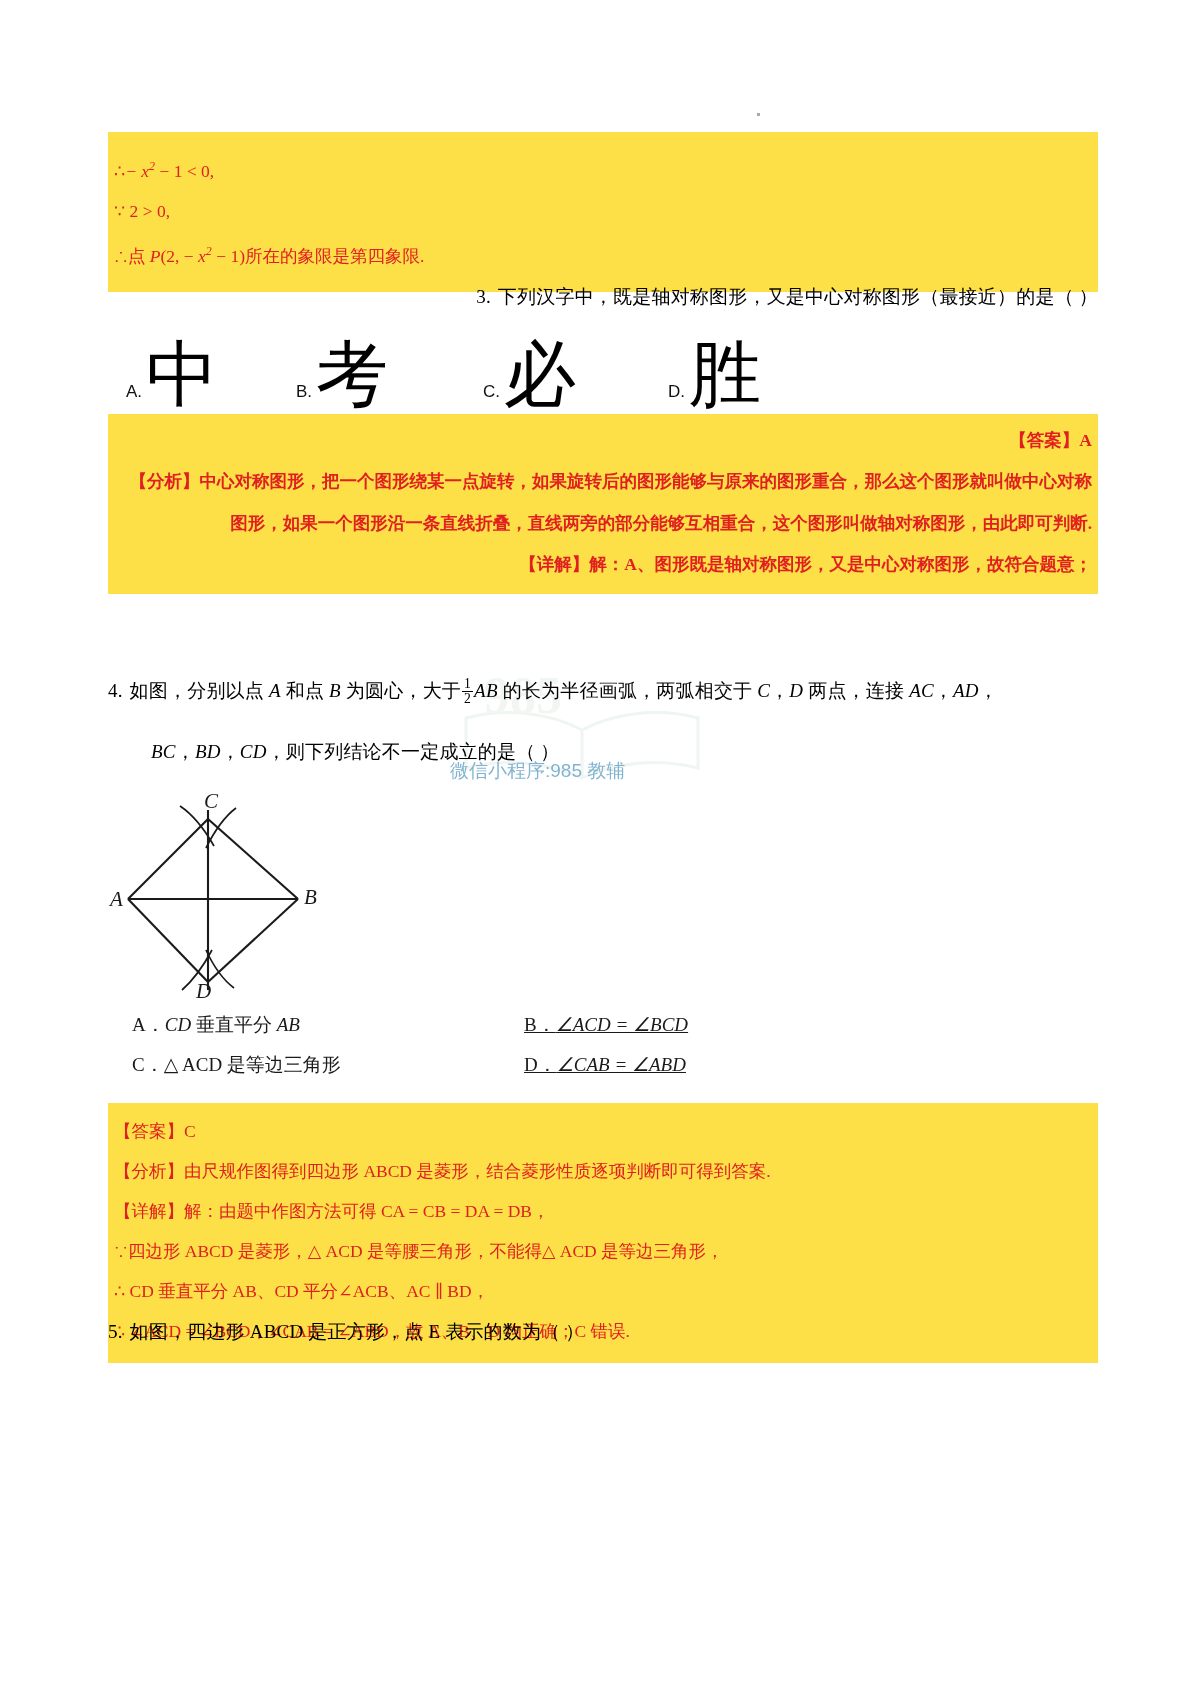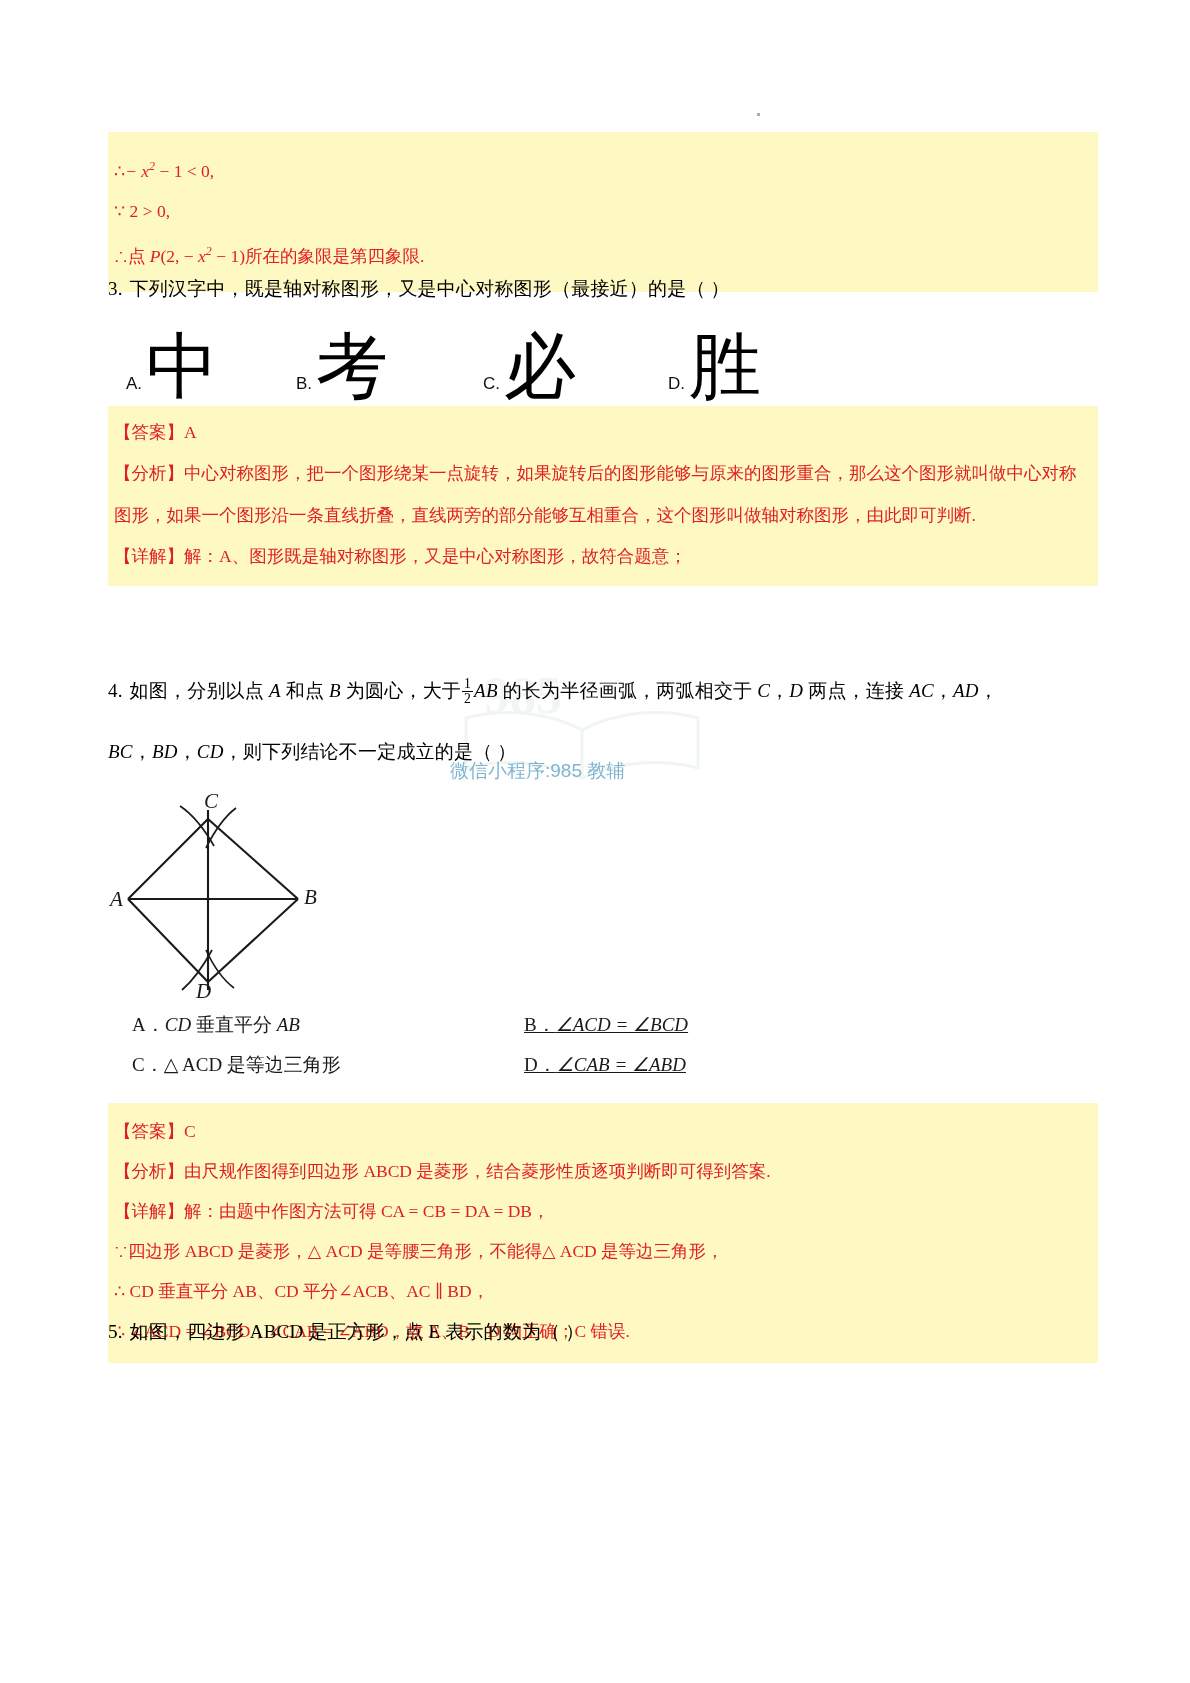--- a/index.html
+++ b/index.html
@@ -24,21 +24,21 @@
   }
   .content {
     position: absolute;
     left: 108px;
     top: 0;
     width: 990px;
   }
 
   
   .ans-block {
-    background: #fef9c3;
+    background: #fde047;
     color: #e02020;
     padding: 10px 6px 12px 6px;
     box-sizing: border-box;
     width: 990px;
   }
   .ans-block .line {
     font-size: 17.5px;
     line-height: 40px;
     color: #e02020;
     white-space: nowrap;
@@ -164,21 +164,21 @@
       <div class="line">
         <span>∴</span><span class="math">− x</span><sup class="exp">2</sup><span> − 1 &lt; 0,</span>
       </div>
       <div class="line">∵ 2 &gt; 0,</div>
       <div class="line">
         <span>∴</span><span>点 </span><span class="math">P</span><span>(2, − </span><span class="math">x</span><sup class="exp">2</sup><span> − 1)</span><span>所在的象限是第四象限.</span>
       </div>
     </div>
   </div>
 
-  <div class="content" style="top:272px;">
+  <div class="content" style="top:280px;text-align:right;">
     <div class="q-line">
       <span class="q-num">3.</span>
       <span>下列汉字中，既是轴对称图形，又是中心对称图形（最接近）的是（    ）</span>
     </div>
 
     <div class="charopts">
       <div class="charopt" style="left:18px;">
         <span class="lbl">A.</span>
         <span class="glyph">中</span>
       </div>
@@ -189,21 +189,21 @@
       <div class="charopt" style="left:375px;">
         <span class="lbl">C.</span>
         <span class="glyph">必</span>
       </div>
       <div class="charopt" style="left:560px;">
         <span class="lbl">D.</span>
         <span class="glyph">胜</span>
       </div>
     </div>
 
-    <div class="ans-block" style="margin-top:6px;padding-top:6px;padding-bottom:10px;">
+    <div class="ans-block" style="margin-top:6px;padding-top:6px;padding-bottom:10px;font-weight:bold;">
       <div class="line">
         <span class="tagname">【答案】</span><span>A</span>
       </div>
       <div class="line wrap" style="line-height:42px;">
         <span class="tagname">【分析】</span><span>中心对称图形，把一个图形绕某一点旋转，如果旋转后的图形能够与原来的图形重合，那么这个图形就叫做中心对称图形，如果一个图形沿一条直线折叠，直线两旁的部分能够互相重合，这个图形叫做轴对称图形，由此即可判断.</span>
       </div>
       <div class="line">
         <span class="tagname">【详解】</span><span>解：A、图形既是轴对称图形，又是中心对称图形，故符合题意；</span>
       </div>
     </div>
@@ -216,21 +216,21 @@
       <path d="M146 58 L146 106" fill="none" stroke="#e0ece3" stroke-width="3"></path>
     </svg>
     <div class="wmtext">微信小程序:985 教辅</div>
   </div>
 
   <div class="content" style="top:660px;">
     <div class="q-line" style="line-height:62px;">
       <span class="q-num">4.</span>
       <span>如图，分别以点 </span><span class="math">A</span><span> 和点 </span><span class="math">B</span><span> 为圆心，大于</span><span class="frac"><span class="num">1</span><span class="den">2</span></span><span class="math">AB</span><span> 的长为半径画弧，两弧相交于 </span><span class="math">C</span><span>，</span><span class="math">D</span><span> 两点，连接 </span><span class="math">AC</span><span>，</span><span class="math">AD</span><span>，</span>
     </div>
-    <div class="q-line" style="line-height:60px;">
+    <div class="q-line" style="line-height:60px;margin-left:43px;">
       <span class="math">BC</span><span>，</span><span class="math">BD</span><span>，</span><span class="math">CD</span><span>，则下列结论不一定成立的是（    ）</span>
     </div>
 
     <div class="figwrap" style="margin-top:12px;">
       <svg width="330" height="205" viewBox="0 0 330 205">
 
         <g stroke="#1a1a1a" stroke-width="2.1" fill="none">
           <path d="M20 105 L100 25"></path>
           <path d="M100 25 L190 105"></path>
           <path d="M190 105 L100 188"></path>

